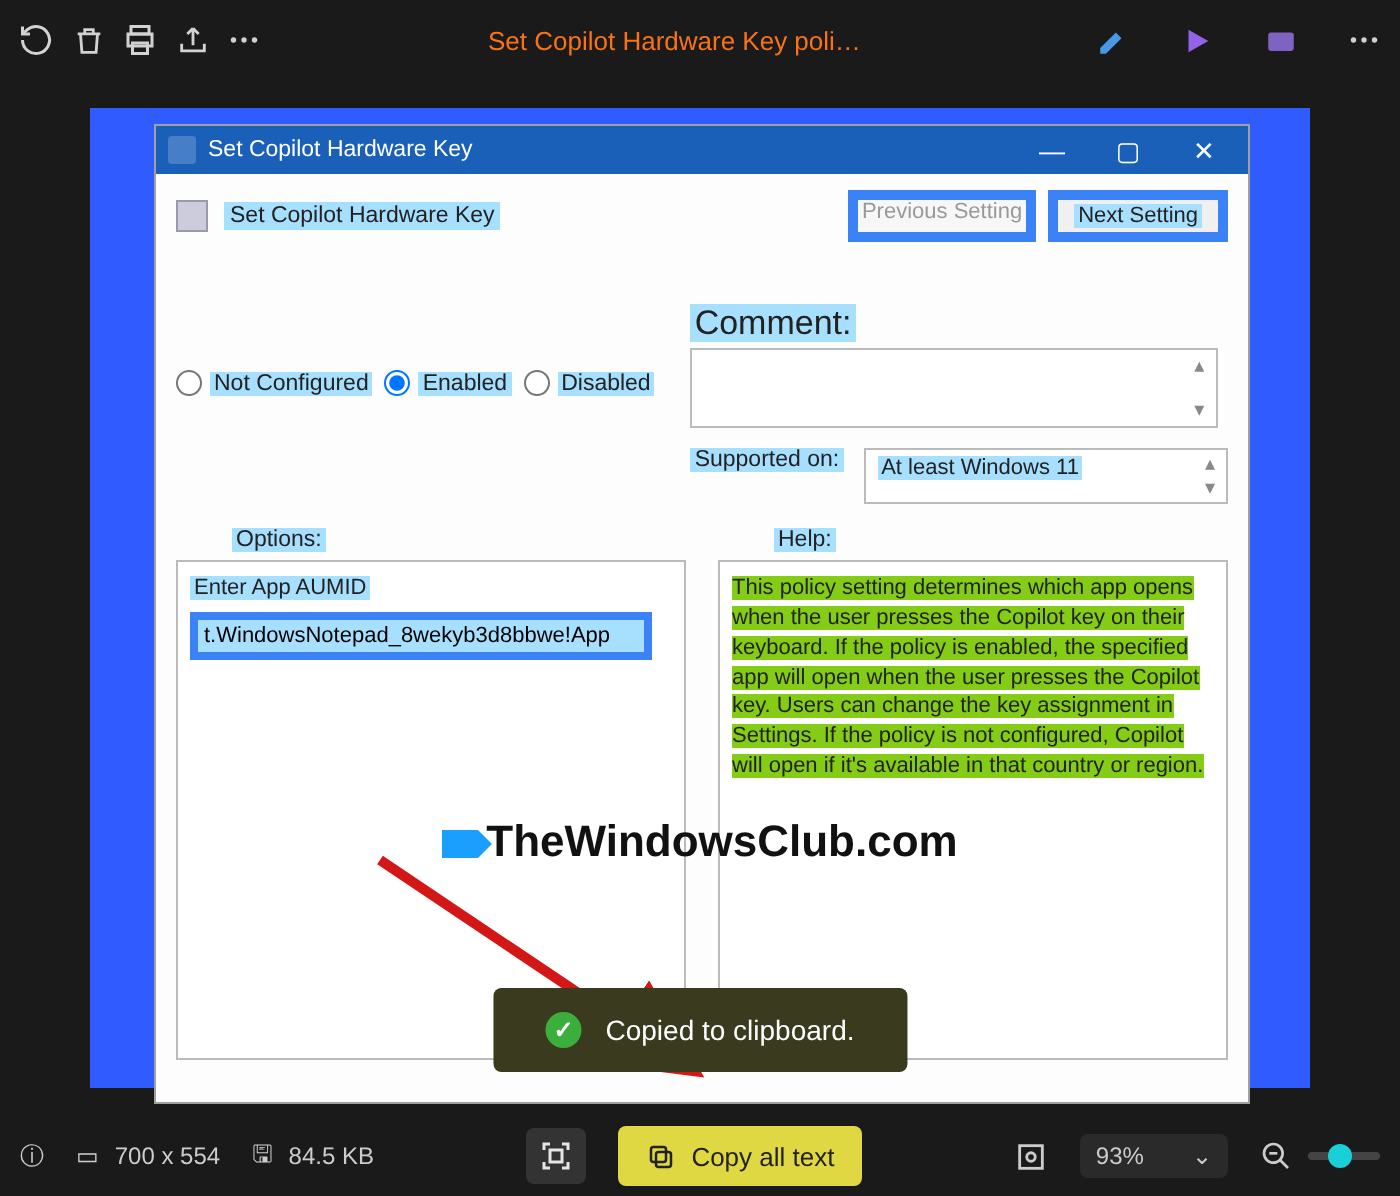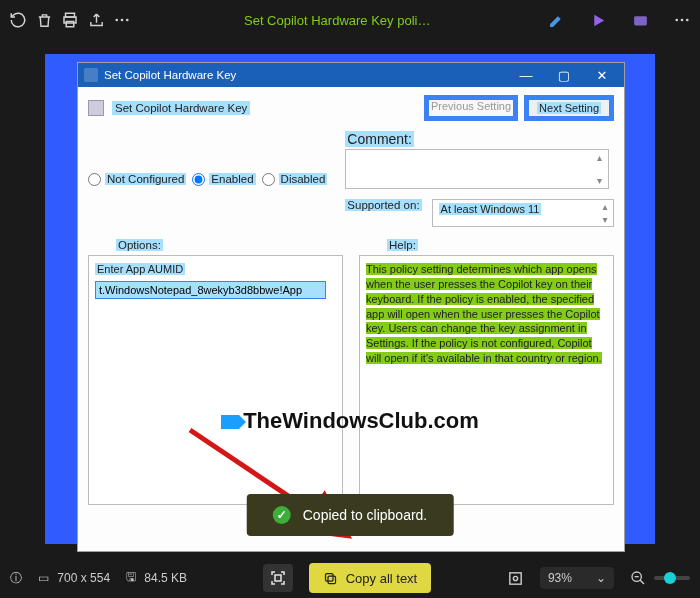--- a/index.html
+++ b/index.html
@@ -13,21 +13,21 @@
     position: relative;
   }
   
   .top-bar {
     height: 40px;
     background: #1a1a1a;
     display: flex;
     align-items: center;
     padding: 0 8px;
     gap: 6px;
-    color: #84cc16;
+    color: #f97316;
     font-size: 13px;
   }
   .top-bar .icon-btn {
     width: 20px;
     height: 20px;
     display: flex;
     align-items: center;
     justify-content: center;
     cursor: pointer;
     opacity: .9;
@@ -105,21 +105,21 @@
     border:5px solid #3b82f6; background:#f0f0f0;
     padding:2px 8px; font-size:11px; cursor:pointer;
   }
   .nav-btn.disabled { color:#999; background:#f7f7f7; }
   .hl { background:#a7dfff; padding:0 2px; }
   .cfg-area { display:flex; gap:18px; }
   .radios { display:flex; flex-direction:row; gap:6px; font-size:11.5px; }
   .radios label { display:flex; align-items:center; gap:4px; }
   .radios input { margin:0; }
   .comment-col { flex:1; }
-  .comment-col .lbl { font-size:14px; display:block; margin-bottom:2px; }
+  .comment-col .lbl { font-size:17px; display:block; margin-bottom:2px;margin-top:21px; }
   .comment-box, .supported-box {
     width: 98%;
     border:1px solid #bbb;
     background:#fff;
     font-size:11px;
     position:relative;
   }
   .comment-box { height:40px; }
   .supported-row { display:flex; gap:10px; margin-top:10px; align-items:flex-start; }
   .supported-box { height:28px; padding:3px 6px; flex:1; }
@@ -130,21 +130,21 @@
   .panel-col { flex:1; display:flex; flex-direction:column; }
   .panel-col .plabel { margin-bottom:4px;margin-left:28px; }
   .panel-box {
     border:1px solid #bbb; background:#fff;
     height: 250px; padding:6px;
     font-size:11px; line-height:1.35;
     position:relative;
   }
   .aumid-input {
     display:block; width:96%;
-    border:1px solid #3b82f6;
+    border:4px solid #3b82f6;
     font-size:11px; padding:2px 3px;
     margin-top:4px;
   }
   .help-text { background:#84cc16; display:inline; }
   .footer-btns {
     display:flex; justify-content:flex-end; gap:6px;
     margin-top:6px;
   }
   .footer-btns button {
     border:1px solid #a0a0a0; background:#f0f0f0;

